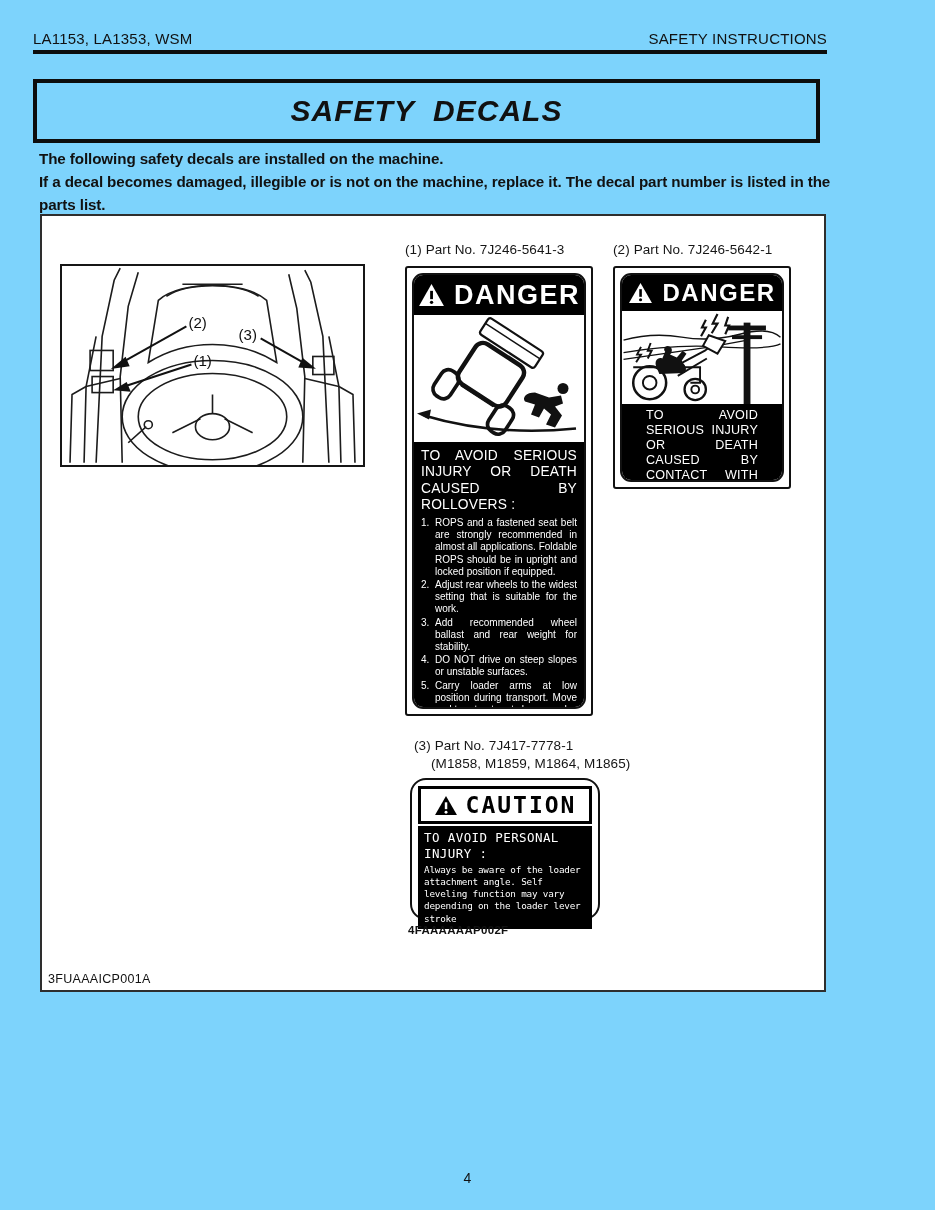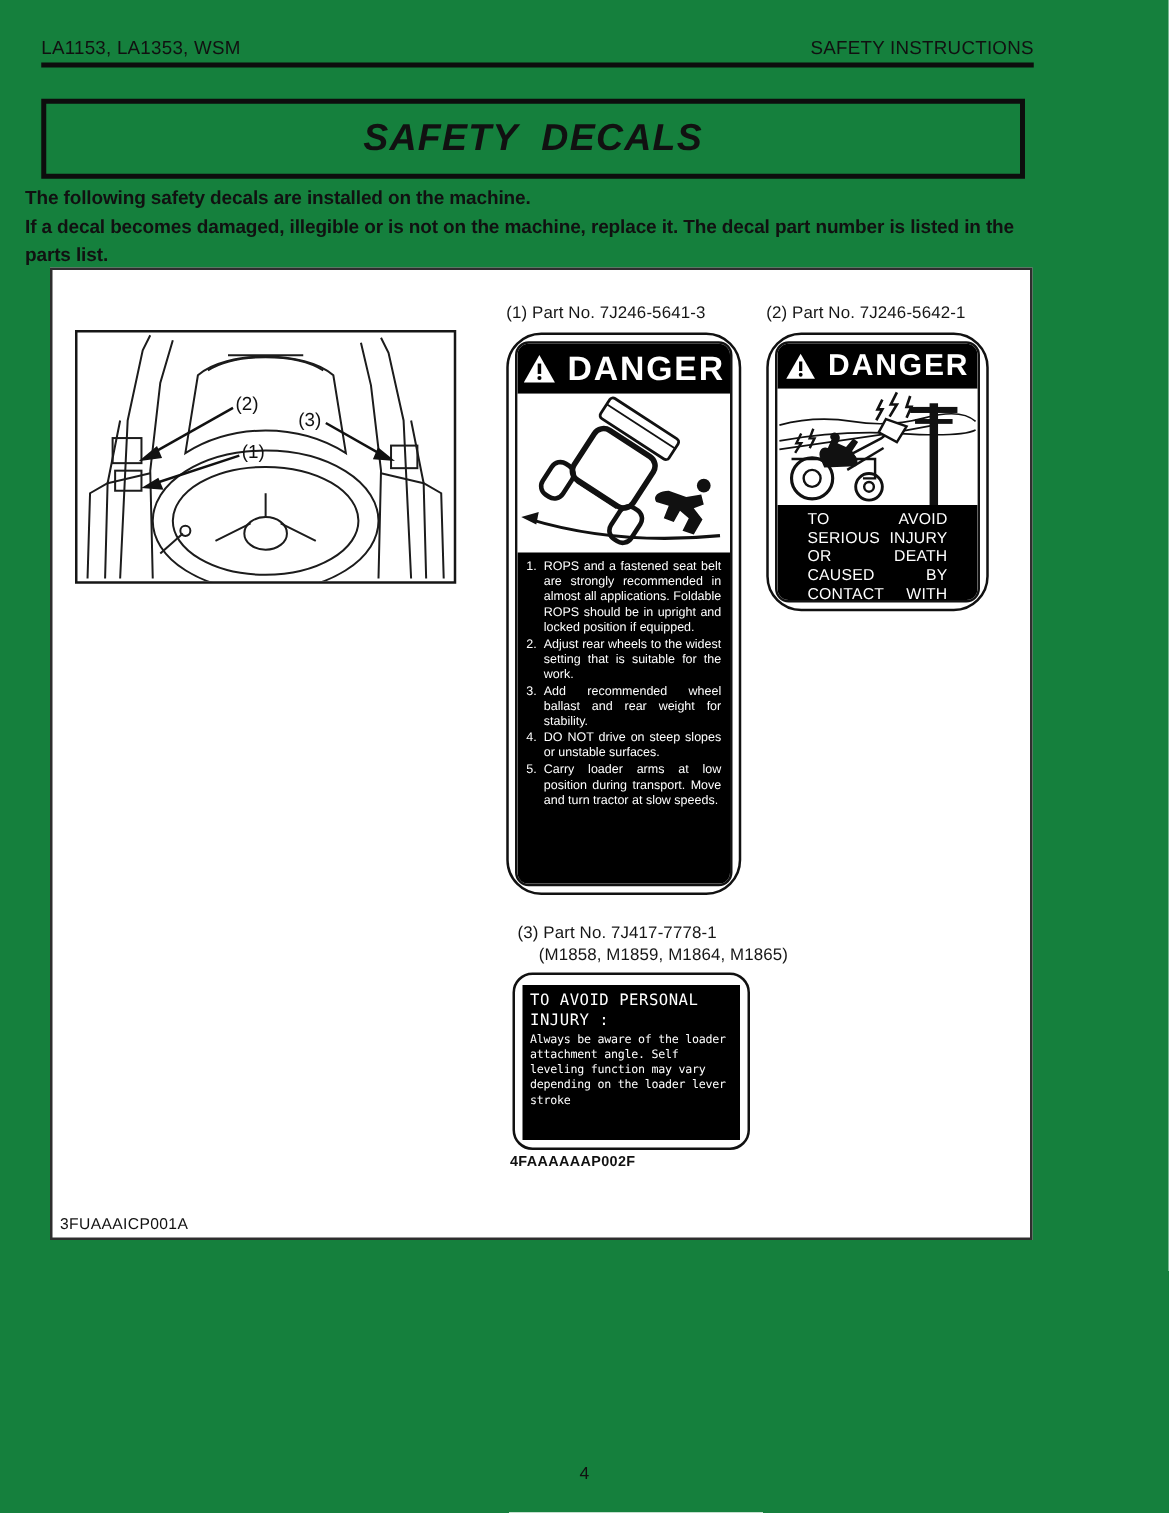--- a/index.html
+++ b/index.html
@@ -1,49 +1,49 @@
 <!DOCTYPE html>
 <html><head>
 <meta charset="utf-8">
 <style>
   * { margin:0; padding:0; box-sizing:border-box; }
   html,body { background:#fff; }
   body { font-family:"Liberation Sans", sans-serif; color:#111; }
-  .page { position:relative; width:935px; height:1210px; background:#15803d; overflow:hidden; }
+  .page { position:relative; width:935px; height:1210px; background:#7dd3fc; overflow:hidden; }
 
   
   .hdr-left  { position:absolute; left:33px; top:30px; font-size:15px; letter-spacing:.2px; }
   .hdr-right { position:absolute; top:30px; left:33px; width:794px; text-align:right; font-size:15px; letter-spacing:.2px; }
   .hdr-rule  { position:absolute; left:33px; top:50px; width:794px; height:4px; background:#0d0d0d; }
 
   
   .title-box { position:absolute; left:33px; top:79px; width:787px; height:64px;
                border:4px solid #0d0d0d; display:flex; align-items:center; justify-content:center; }
   .title-box h1 { font-size:30px; font-weight:bold; letter-spacing:1px; white-space:pre;font-style:italic; }
 
   
-  .intro { position:absolute; left:20px; top:148px; width:800px; font-weight:bold;
+  .intro { position:absolute; left:39px; top:148px; width:800px; font-weight:bold;
            font-size:15.2px; line-height:1.5; letter-spacing:-0.1px; }
 
   
   .diagram-box { position:absolute; left:40px; top:214px; width:786px; height:778px;
                  border:2px solid #2e2e2e; background:#fff; }
 
   .machine-figure { position:absolute; left:18px; top:48px; width:305px; height:203px;
                     border:2.5px solid #161616; background:#fff; }
   .machine-figure svg { display:block; width:100%; height:100%; }
 
   .caption { position:absolute; font-size:13.5px; color:#161616; letter-spacing:.1px; }
   .cap1 { left:363px; top:26px; }
   .cap2 { left:571px; top:26px; }
   .cap3 { left:352px; top:521px; line-height:1.35;margin-left:20px; }
   .cap3 .cap3-l2 { padding-left:17px; }
 
   
-  .decal { position:absolute; background:#fff; border:2px solid #111; border-radius:28px; padding:5px; }
+  .decal { position:absolute; background:#fff; border:2px solid #111; border-radius:3px; padding:5px; }
   .decal-inner { width:100%; height:100%; border:2px solid #111; border-radius:11px; overflow:hidden;
                  display:flex; flex-direction:column; background:#fff; }
   .band { background:#000; color:#fff; display:flex; align-items:center; justify-content:center;
           gap:9px; font-weight:bold; flex:0 0 auto; }
   .band-word { letter-spacing:1.5px; }
   .illus { background:#fff; flex:0 0 auto; overflow:hidden; }
   .illus svg { display:block; width:100%; height:100%; }
   .textpanel { background:#000; color:#fff; flex:1 1 auto; }
 
   
@@ -168,20 +168,21 @@
             </g>
             <g fill="#111">
               <circle cx="149" cy="73" r="5.5"></circle>
               <path d="M121,77 c-9,0 -13,5 -10,9 l10,3 -4,10 8,3 5,-9 7,6 -5,10 9,3 7,-12 -7,-9 8,-3 -2,-8 -12,2 z"></path>
             </g>
             <path d="M10,100 Q80,121 162,113" fill="none" stroke="#111" stroke-width="2.5"></path>
             <polygon points="3,98 17,94 15,104" fill="#111"></polygon>
           </svg>
         </div>
         <div class="textpanel">
+          <div class="ro-heading">TO AVOID SERIOUS INJURY OR DEATH CAUSED BY ROLLOVERS :</div>
           <div class="ro-list">
             <div class="ro-item">
               <span class="num">1.</span>
               <span class="txt">ROPS and a fastened seat belt are strongly recommended in almost all applications. Foldable ROPS should be in upright and locked position if equipped.</span>
             </div>
             <div class="ro-item">
               <span class="num">2.</span>
               <span class="txt">Adjust rear wheels to the widest setting that is suitable for the work.</span>
             </div>
             <div class="ro-item">
@@ -251,20 +252,28 @@
         </div>
       </div>
     </div>
 
     <div class="caption cap3">
       <div>(3) Part No. 7J417-7778-1</div>
       <div class="cap3-l2">(M1858, M1859, M1864, M1865)</div>
     </div>
 
     <div class="decal decal-caution">
+      <div class="caution-band">
+        <svg width="24" height="21" viewBox="0 0 26 23">
+          <path d="M13 1 L25 22 L1 22 Z" fill="#000"></path>
+          <rect x="11.7" y="8" width="2.7" height="7.5" fill="#fff"></rect>
+          <circle cx="13.05" cy="18.8" r="1.6" fill="#fff"></circle>
+        </svg>
+        <span>CAUTION</span>
+      </div>
       <div class="caution-panel">
         <div class="ca-heading">TO AVOID PERSONAL INJURY :</div>
         <div class="ca-body">Always be aware of the loader attachment angle. Self leveling function may vary depending on the loader lever stroke</div>
       </div>
     </div>
 
     <div class="sub-code">4FAAAAAAP002F</div>
     <div class="fig-code">3FUAAAICP001A</div>
   </div>
 

